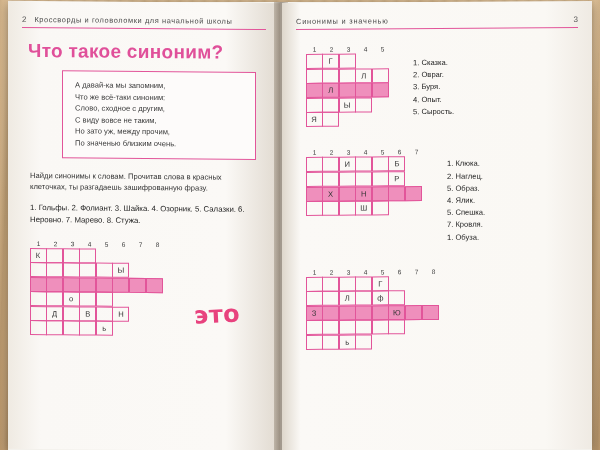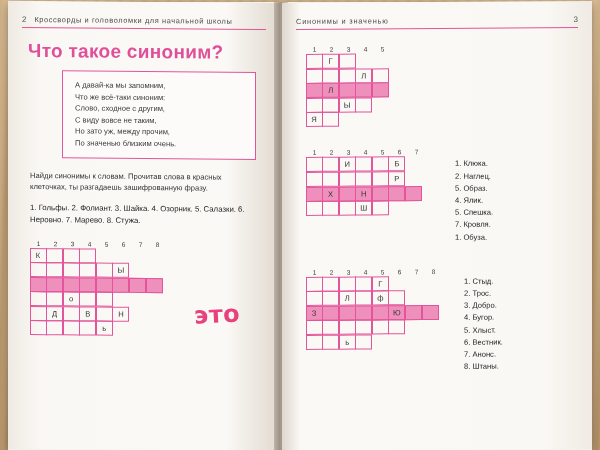--- a/index.html
+++ b/index.html
@@ -268,20 +268,27 @@
               </div>
               <div class="grow">
                 <div class="cell">Я</div>
                 <div class="cell"></div>
                 <div class="cell empty"></div>
                 <div class="cell empty"></div>
                 <div class="cell empty"></div>
               </div>
             </div>
         </div>
+        <div class="clues" style="margin-left:22px; margin-top:12px;">
+            <div>1. Сказка.</div>
+            <div>2. Овраг.</div>
+            <div>3. Буря.</div>
+            <div>4. Опыт.</div>
+            <div>5. Сырость.</div>
+          </div>
       </div>
 
       <div class="flex" style="margin-top:22px;">
         <div class="grid-wrap" style="margin-left:10px;">
           <div class="colnums">
               <span>1</span>
               <span>2</span>
               <span>3</span>
               <span>4</span>
               <span>5</span>
@@ -320,21 +327,21 @@
                 <div class="cell"></div>
                 <div class="cell"></div>
                 <div class="cell"></div>
                 <div class="cell">Ш</div>
                 <div class="cell"></div>
                 <div class="cell empty"></div>
                 <div class="cell empty"></div>
               </div>
             </div>
         </div>
-        <div class="clues" style="margin-left:30px; margin-top:10px;">
+        <div class="clues" style="margin-left:22px; margin-top:10px;">
             <div>1. Клюка.</div>
             <div>2. Наглец.</div>
             <div>5. Образ.</div>
             <div>4. Ялик.</div>
             <div>5. Спешка.</div>
             <div>7. Кровля.</div>
             <div>1. Обуза.</div>
           </div>
       </div>
 
@@ -396,28 +403,18 @@
                 <div class="cell"></div>
                 <div class="cell">ь</div>
                 <div class="cell"></div>
                 <div class="cell empty"></div>
                 <div class="cell empty"></div>
                 <div class="cell empty"></div>
                 <div class="cell empty"></div>
               </div>
             </div>
         </div>
-        <div class="clues" style="margin-left:22px; margin-top:8px;">
-            <div>1. Стыд.</div>
-            <div>2. Трос.</div>
-            <div>3. Добро.</div>
-            <div>4. Бугор.</div>
-            <div>5. Хлыст.</div>
-            <div>6. Вестник.</div>
-            <div>7. Анонс.</div>
-            <div>8. Штаны.</div>
-          </div>
       </div>
     </div>
 
   </div>
 
 </div>
 
 </body></html>

